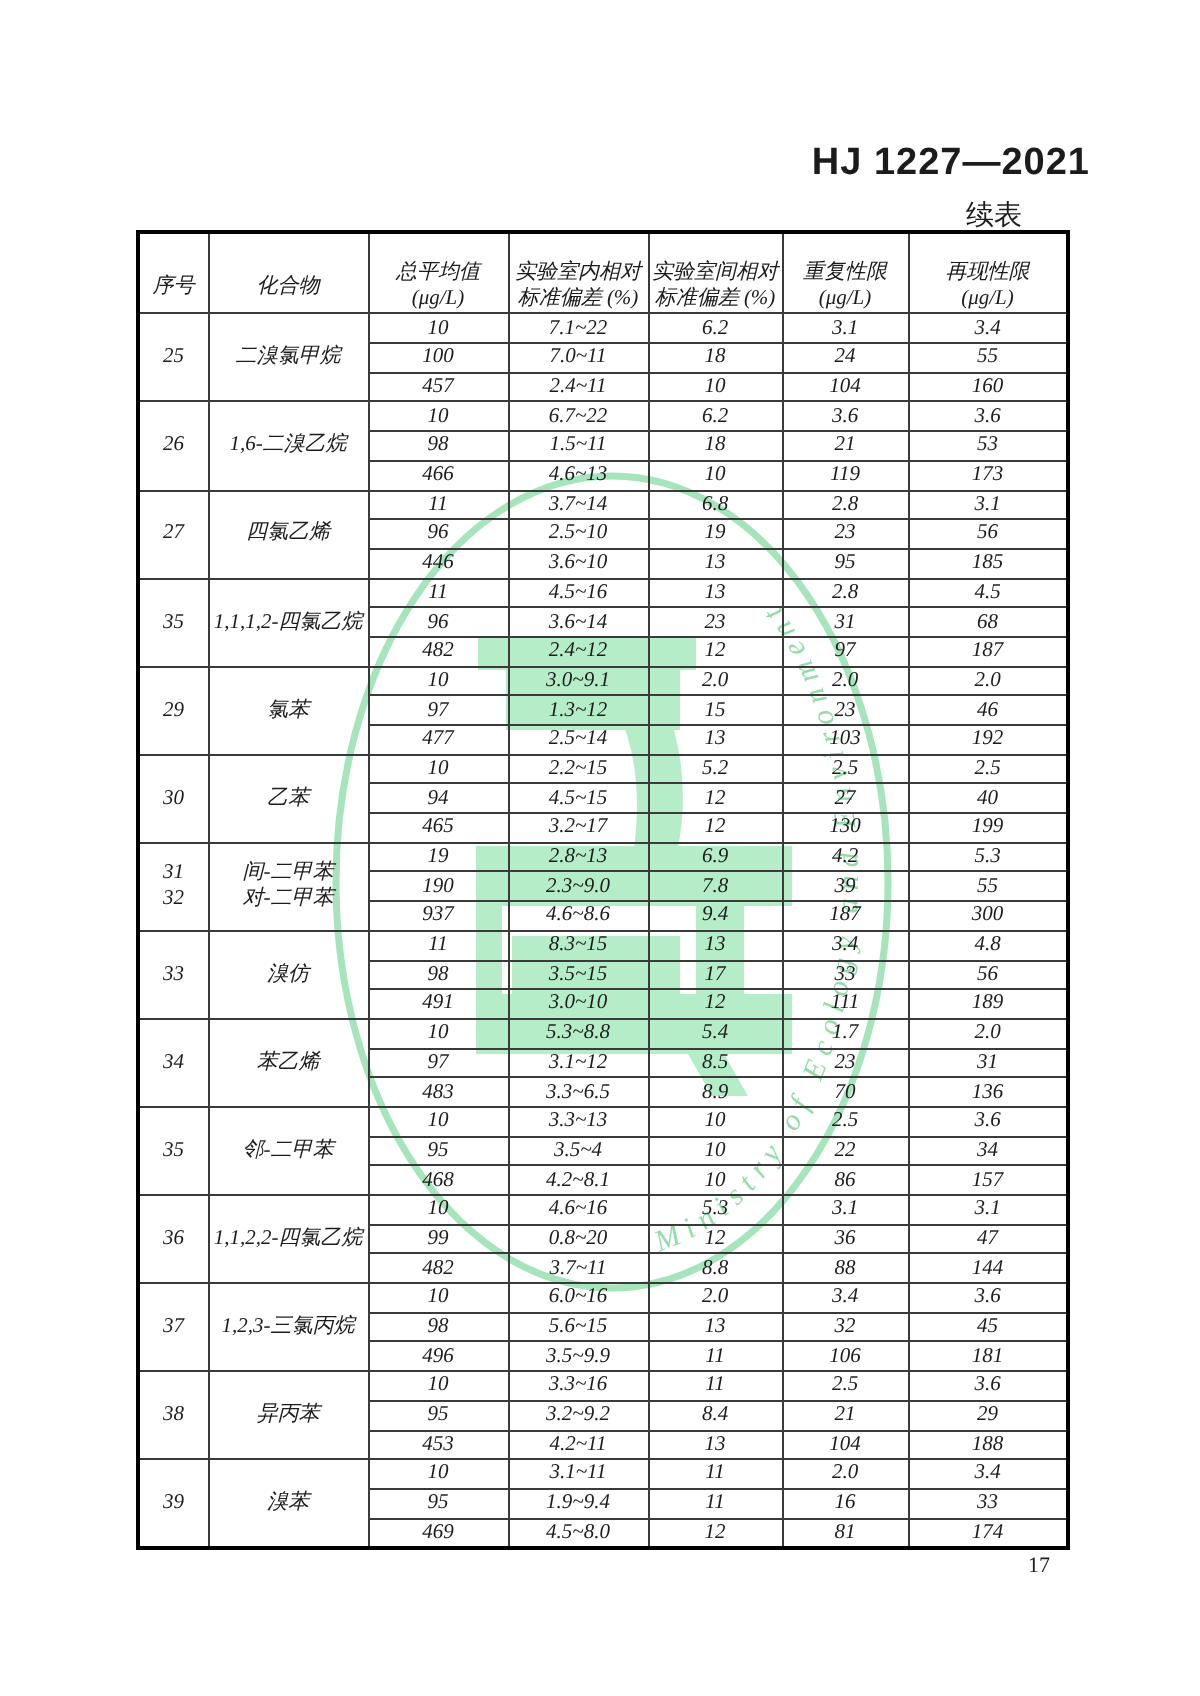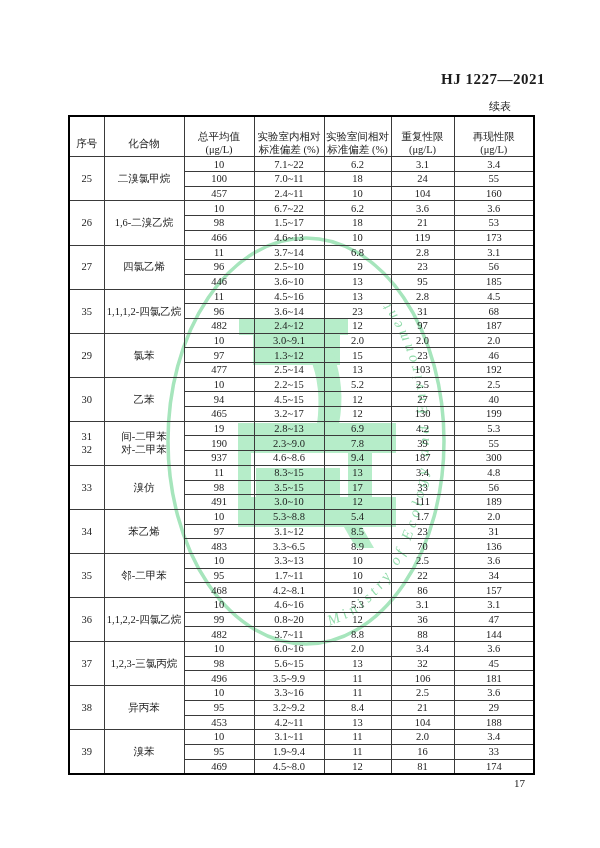--- a/index.html
+++ b/index.html
@@ -7,26 +7,26 @@
     position:relative;
     width:600px;height:848px;
     background:#ffffff;
     font-family:"Liberation Serif","DejaVu Serif",serif;
     color:#1c1c1c;
     overflow:hidden;
     margin:0 auto;
   }
   .std-code{
     position:absolute;top:71px;right:55px;
-    font-family:Liberation Serif, serif;
-    font-weight:bold;font-size:15px;letter-spacing:0.5px;
+    font-family:Liberation Sans, sans-serif;
+    font-weight:bold;font-size:19px;letter-spacing:0.5px;
   }
   .continued{
     position:absolute;top:99px;right:89px;
-    font-size:11px;
+    font-size:14px;
   }
   .page-number{
     position:absolute;top:777px;right:75px;
     font-size:11px;
   }
   .watermark{
     position:absolute;left:0;top:0;z-index:0;
     pointer-events:none;
   }
   table.data-table{
@@ -37,21 +37,21 @@
   }
   table.data-table th,table.data-table td{
     border:1px solid #3a3a3a;
     text-align:center;vertical-align:middle;
     padding:0;
     font-size:10.5px;font-weight:normal;
     white-space:pre-line;
     line-height:1.25;
     overflow:hidden;
   }
-  table.data-table{border:2px solid #000;}
+  table.data-table{border:2px solid #000;font-style:italic;}
   table.data-table thead th{height:27px;}
   table.data-table tbody td{height:13.7px;}
   th .h-line:empty{display:none;}
   col.c-no{width:35px;}
   col.c-compound{width:80px;}
   col.c-mean{width:70px;}
   col.c-intra{width:70px;}
   col.c-inter{width:67px;}
   col.c-repeat{width:63px;}
   col.c-repro{width:80px;}
@@ -139,21 +139,21 @@
           <td rowspan="3">26</td>
           <td rowspan="3">1,6-二溴乙烷</td>
           <td>10</td>
           <td>6.7~22</td>
           <td>6.2</td>
           <td>3.6</td>
           <td>3.6</td>
         </tr>
         <tr>
           <td>98</td>
-          <td>1.5~17</td>
+          <td>1.5~11</td>
           <td>18</td>
           <td>21</td>
           <td>53</td>
         </tr>
         <tr>
           <td>466</td>
           <td>4.6~13</td>
           <td>10</td>
           <td>119</td>
           <td>173</td>
@@ -325,21 +325,21 @@
           <td rowspan="3">35</td>
           <td rowspan="3">邻-二甲苯</td>
           <td>10</td>
           <td>3.3~13</td>
           <td>10</td>
           <td>2.5</td>
           <td>3.6</td>
         </tr>
         <tr>
           <td>95</td>
-          <td>1.7~11</td>
+          <td>3.5~4</td>
           <td>10</td>
           <td>22</td>
           <td>34</td>
         </tr>
         <tr>
           <td>468</td>
           <td>4.2~8.1</td>
           <td>10</td>
           <td>86</td>
           <td>157</td>

